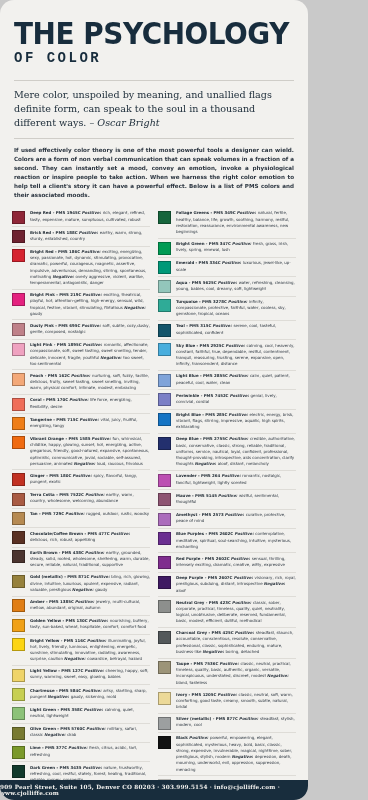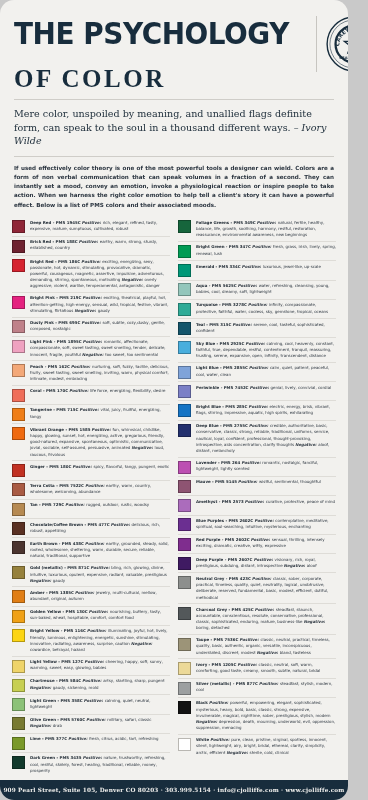--- a/index.html
+++ b/index.html
@@ -4,21 +4,21 @@
 <style>
   * { box-sizing: border-box; margin: 0; padding: 0; }
   html, body {
     width: 368px; height: 800px;
     background: #c9c9c9;
     font-family: "Liberation Serif", serif;
     overflow: hidden;
   }
   #poster {
     position: relative;
-    width: 348px; height: 800px;
+    width: 308px; height: 800px;
     background: #f2f1ee;
     border-radius: 14px;
     overflow: hidden;
   }
   
   .header {
     padding: 16px 14px 0 14px;
     display: flex;
     align-items: flex-start;
   }
@@ -28,27 +28,27 @@
     font-weight: bold;
     font-size: 30px;
     line-height: 0.92;
     letter-spacing: -0.5px;
     color: #182d3d;
     transform: scaleX(0.93);
     transform-origin: left center;
     white-space: nowrap;
   }
   .t2 {
-    font-family: Liberation Serif, serif;
+    font-family: Liberation Mono, monospace;
     font-weight: bold;
-    font-size: 25px;
+    font-size: 14px;
     line-height: 1.0;
     letter-spacing: 2.5px;
     color: #182d3d;
-    margin-top: 18px;
+    margin-top: 3px;
     white-space: nowrap;
   }
   .logowrap {
     flex: 0 0 auto;
     border-left: 1px solid #c7c5c0;
     padding-left: 9px;
     margin-left: 6px;
   }
   .seal { display:block; }
   
@@ -142,21 +142,21 @@
         <text x="50" y="76" text-anchor="middle" font-family="DejaVu Sans, sans-serif" font-size="6.4" font-weight="bold" fill="#182d3d">GRAPHIC ARTS</text>
         <text x="50" y="84" text-anchor="middle" font-family="DejaVu Sans, sans-serif" font-size="4.6" fill="#182d3d">EST. 1996</text>
       </svg>
     </div>
   </div>
 
   <div class="rule"></div>
 
   <div class="quote">
     <span>Mere color, unspoiled by meaning, and unallied flags definite form, can speak to the soul in a thousand different ways.</span>
-    <span class="attrib">– Ivory Wilde</span>
+    <span class="attrib">– Oscar Bright</span>
   </div>
 
   <div class="rule"></div>
 
   <div class="intro">If used effectively color theory is one of the most powerful tools a designer can wield. Colors are a form of non verbal communication that can speak volumes in a fraction of a second. They can instantly set a mood, convey an emotion, invoke a physiological reaction or inspire people to take action. When we harness the right color emotion to help tell a client's story it can have a powerful effect. Below is a list of PMS colors and their associated moods.</div>
 
   <div class="columns">
     <div class="col" id="colLeft">
         <div class="entry first">
           <div class="swatch" style="background: rgb(143, 38, 55);"></div>

